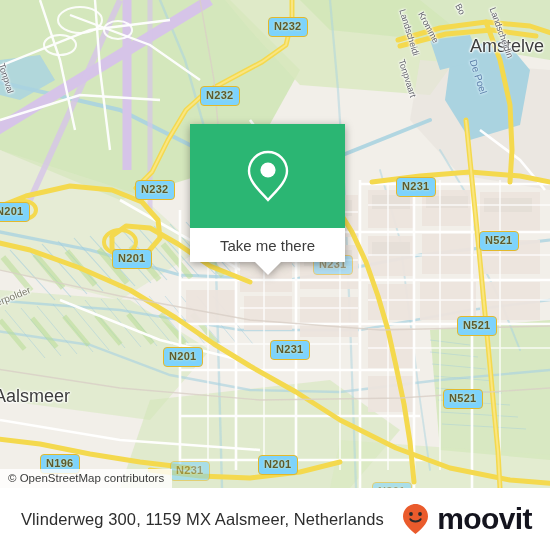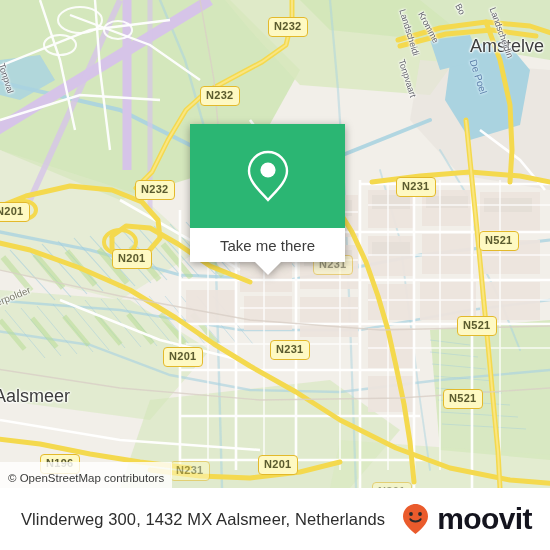--- a/index.html
+++ b/index.html
@@ -17,21 +17,21 @@
     position: absolute; left: 0; top: 0;
     width: 550px; height: 488px;
     background: #f2efe9;
     overflow: hidden;
   }
   .map-canvas { position: absolute; left: 0; top: 0; width: 550px; height: 488px; }
 
   
   .shield {
     position: absolute;
-    background: #fef9c3;
+    background: #7dd3fc;
     border: 1.6px solid #e3b92b;
     border-radius: 4px;
     color: #5a5a30;
     font-size: 11px;
     font-weight: bold;
     letter-spacing: .3px;
     line-height: 1;
     padding: 3px 5px 4px 5px;
     white-space: nowrap;
     font-family: "Liberation Sans", sans-serif;
@@ -87,21 +87,21 @@
     border-top: 13px solid #ffffff;
   }
 
   
   .attribution {
     position: absolute;
     left: 0; bottom: 0;
     background: rgba(255,255,255,.82);
     color: #3a3a3a;
     font-size: 11.5px;
-    padding: 10px 8px 4px 8px;
+    padding: 3px 8px 4px 8px;
     font-family: "Liberation Sans", sans-serif;
     white-space: nowrap;
     z-index: 30;
   }
 
   
   .footer {
     position: absolute;
     left: 0; top: 488px;
     width: 550px; height: 62px;
@@ -405,21 +405,21 @@
       </div>
       <div class="popup-footer">Take me there</div>
       <div class="popup-tail"></div>
     </div>
 
     <div class="attribution">© OpenStreetMap contributors</div>
   </div>
 
   <div class="footer">
 
-    <div class="footer-address">Vlinderweg 300, 1432 MX Aalsmeer, Netherlands</div>
+    <div class="footer-address">Vlinderweg 300, 1159 MX Aalsmeer, Netherlands</div>
 
     <div class="footer-logo">
       <svg class="logo-pin" viewBox="0 0 27 32">
         <path d="M13.5 1 C6.6 1 1 6.6 1 13.5 C1 21 9 27 13.5 31 C18 27 26 21 26 13.5 C26 6.6 20.4 1 13.5 1 Z" fill="#ea5b2c"></path>
         <circle cx="9" cy="11" r="1.9" fill="#2b2b2b"></circle>
         <circle cx="18" cy="11" r="1.9" fill="#2b2b2b"></circle>
         <path d="M8.4 16.2 C10.2 19.2 16.8 19.2 18.6 16.2" fill="none" stroke="#2b2b2b" stroke-width="2" stroke-linecap="round"></path>
       </svg>
       <div class="logo-word">moovit</div>
     </div>

